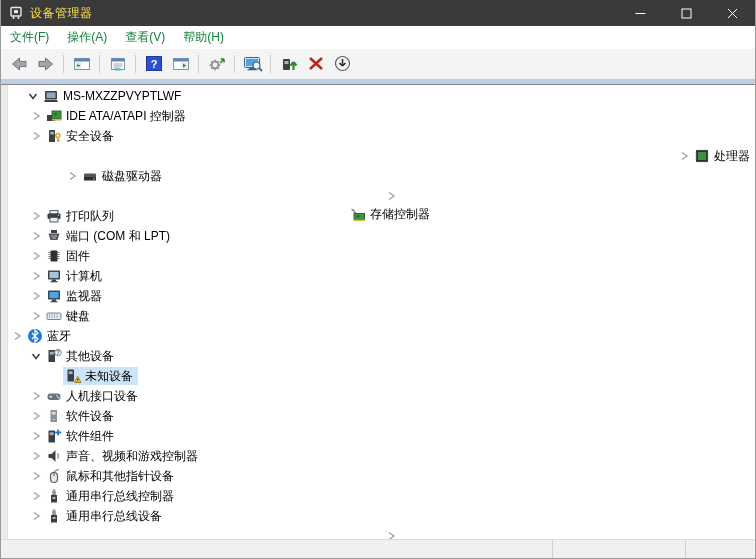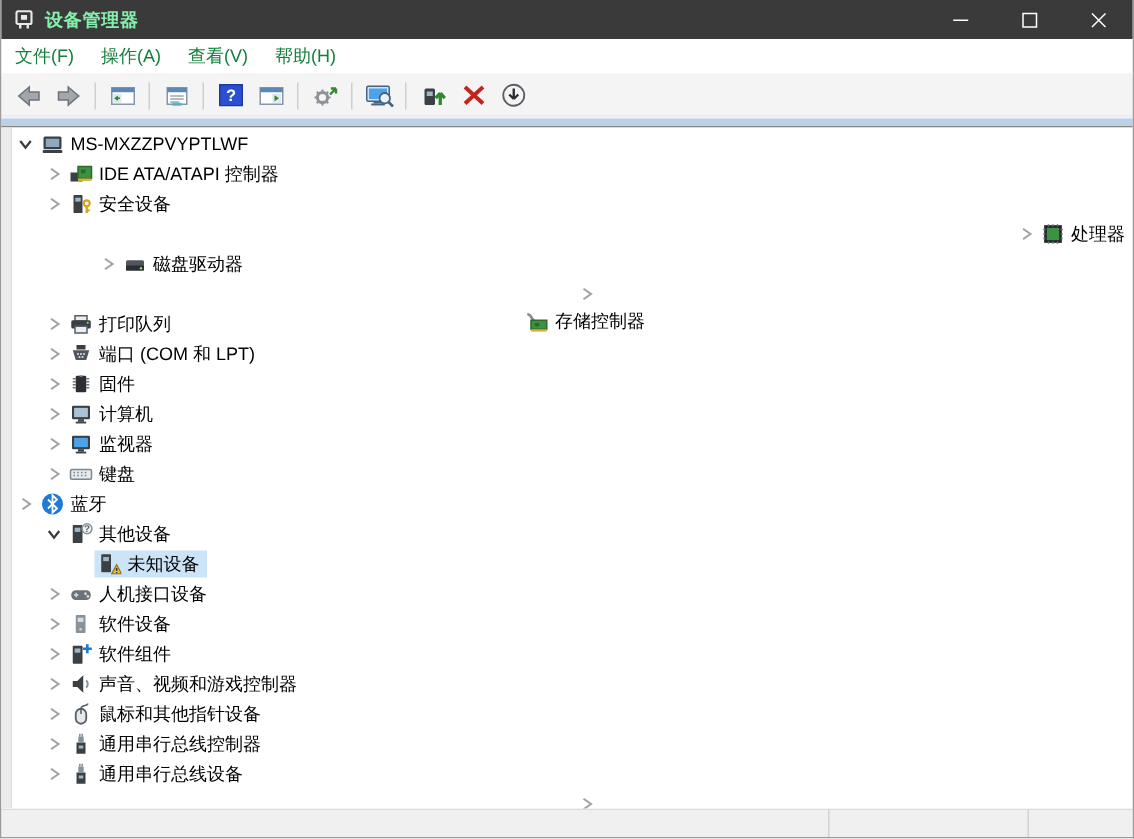--- a/index.html
+++ b/index.html
@@ -1,21 +1,21 @@
 <!DOCTYPE html>
 <html><head>
 <meta charset="utf-8">
 <style>
   html,body{margin:0;padding:0;background:#fff;}
   body{width:756px;height:559px;overflow:hidden;font-family:"Liberation Sans","DejaVu Sans",sans-serif;-webkit-font-smoothing:antialiased;}
   .window{width:756px;height:559px;box-sizing:border-box;display:flex;flex-direction:column;background:#fff;border:1px solid #9b9b9b;border-top:none;}
   
   .titlebar{height:26px;background:#3a3a3a;display:flex;align-items:center;flex:0 0 auto;}
   .title-icon{width:16px;height:16px;margin:0 6px 0 7px;display:flex;align-items:center;justify-content:center;}
-  .title-text{color:#86efac;font-size:12px;letter-spacing:.5px;font-weight:bold;}
+  .title-text{color:#fde047;font-size:12px;letter-spacing:.5px;}
   .title-spacer{flex:1;}
   .winbtn{width:46px;height:26px;display:flex;align-items:center;justify-content:center;cursor:default;}
   
   .menubar{height:23px;background:#ffffff;display:flex;align-items:center;font-size:12px;color:#15803d;border-bottom:1px solid #f2f2f2;flex:0 0 auto;}
   .menu-item{padding:3px 9px;cursor:default;}
   
   .toolbar{height:27px;background:#f4f4f4;display:flex;align-items:center;padding-left:4px;flex:0 0 auto;}
   .tb-btn{width:25px;height:23px;display:flex;align-items:center;justify-content:center;border:1px solid transparent;cursor:default;}
   .tb-sep{width:1px;height:18px;background:#cfcfcf;margin:0 4px;}
   
@@ -181,21 +181,21 @@
           </svg>
         </span>
       </span>
     </div>
 
   <div class="splitter"></div>
 
   <div class="content">
     <div class="left-strip"></div>
     <div class="tree">
-        <div class="tree-row" style="padding-left: 0px;">
+        <div class="tree-row" style="padding-left: 0px; margin-left: 16px;">
           <span class="chev">
             <svg width="10" height="9" viewBox="0 0 10 9">
               <path d="M1.5 2 L5 6.5 L8.5 2" fill="none" stroke="#3c3c3c" stroke-width="1.5"></path>
             </svg>
           </span>
           <span class="row-body">
             <span class="ticon">
               <svg width="16" height="16" viewBox="0 0 16 16">
                 <rect x="2" y="3" width="12" height="8.5" rx="1" fill="#3b4045"></rect>
                 <rect x="3.5" y="4.5" width="9" height="5.5" fill="#8fa8bd"></rect>

